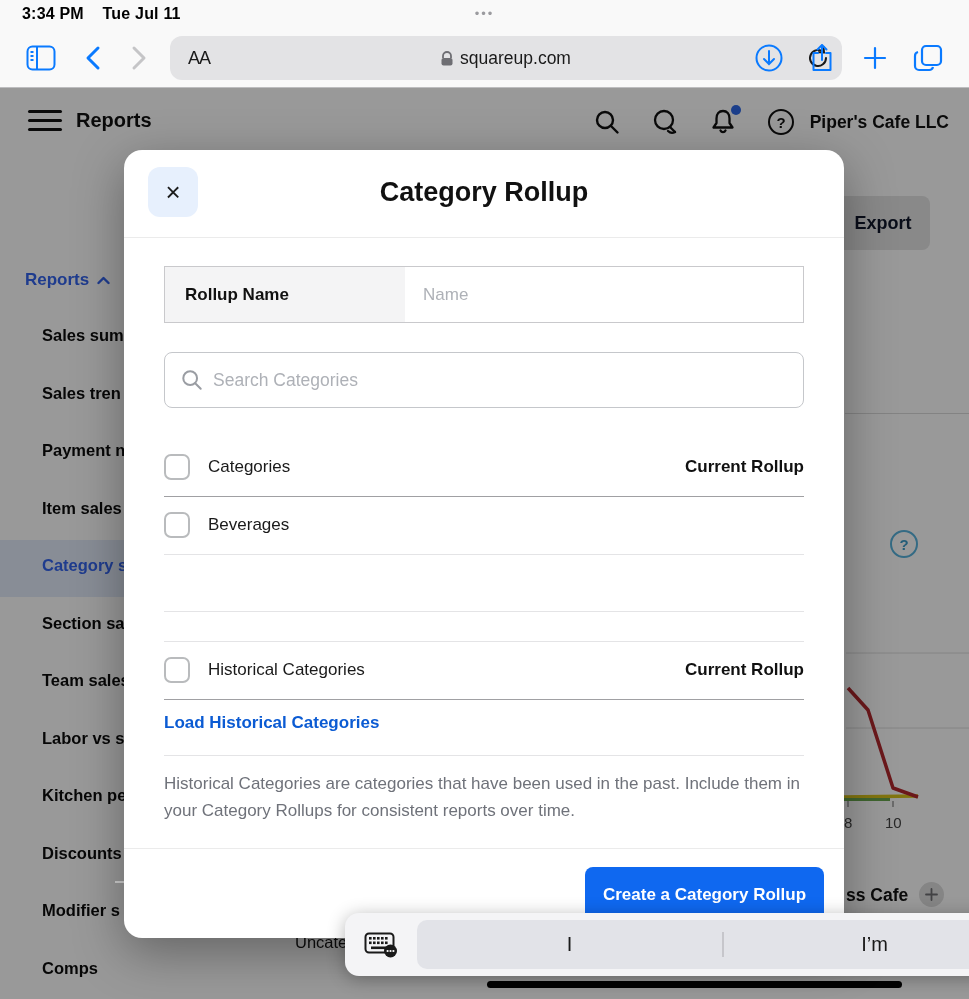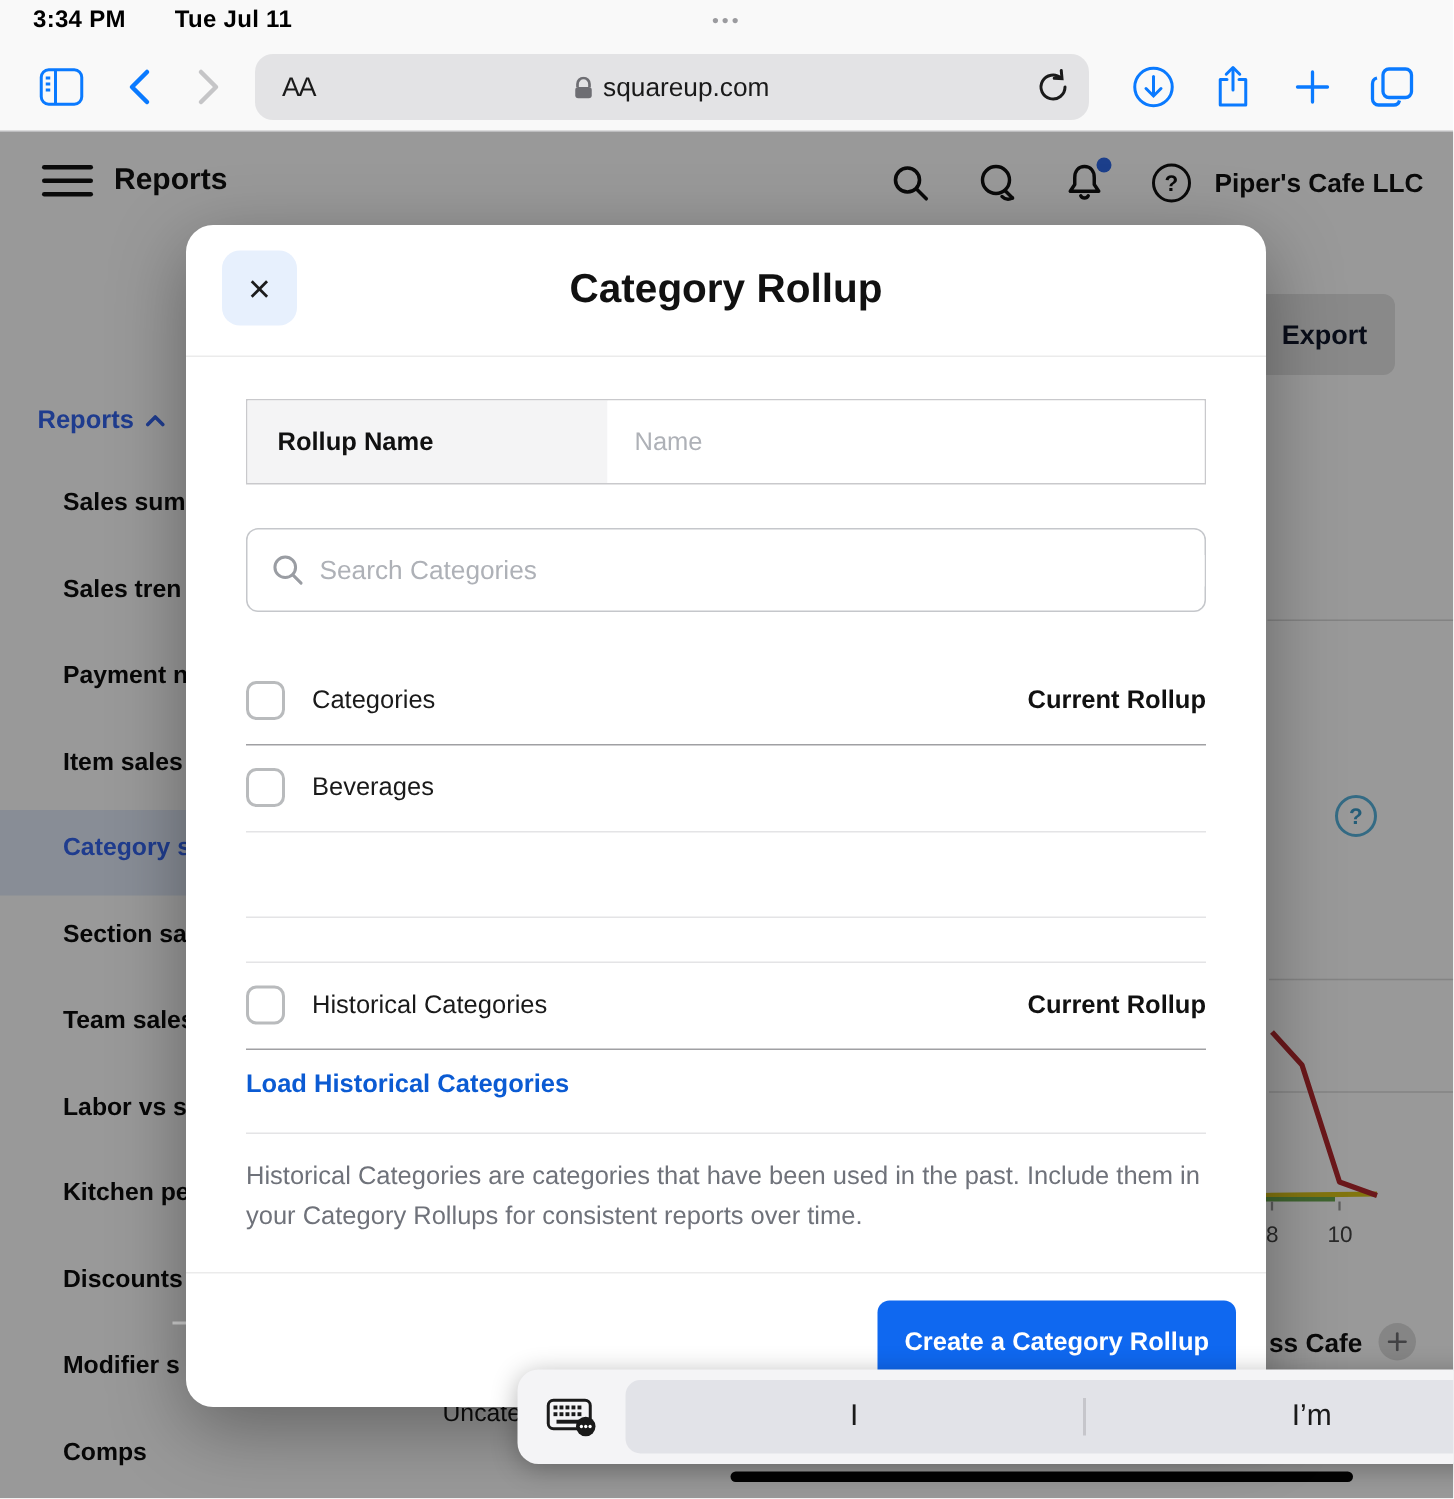--- a/index.html
+++ b/index.html
@@ -7,29 +7,29 @@
   .screen {
     position:relative; width:969px; height:999px; overflow:hidden;
     font-family:"Liberation Sans", sans-serif; background:#ffffff;
   }
   
   .statusbar {
     position:absolute; top:0; left:0; right:0; height:28px;
     background:#f9f9f9; display:flex; align-items:center;
   }
   .status-left { position:absolute; left:22px; top:5px; font-size:16px; font-weight:bold; color:#000; letter-spacing:.2px; }
-  .status-left .date { margin-left:28px; }
+  .status-left .date { margin-left:14px; }
   .status-handle { position:absolute; left:0; right:0; top:6px; text-align:center; color:#9b9b9f; font-size:13px; letter-spacing:2px; }
   .toolbar {
     position:absolute; top:28px; left:0; right:0; height:60px;
     background:#f9f9f9; border-bottom:1px solid #bdbdbf;
   }
   .tb-icon { position:absolute; top:14px; width:34px; height:32px; display:flex; align-items:center; justify-content:center; }
   .urlbar {
-    position:absolute; left:170px; top:8px; width:556px; height:44px;
+    position:absolute; left:170px; top:8px; width:672px; height:44px;
     background:#e3e3e5; border-radius:12px; display:flex; align-items:center;
   }
   .reader { position:absolute; left:18px; font-size:18px; color:#1a1a1a; letter-spacing:-1px; }
   .urltext { position:absolute; left:0; right:0; text-align:center; font-size:17.5px; color:#1a1a1a; }
   .urltext svg { vertical-align:-2px; margin-right:7px; }
   .reloadbtn { position:absolute; right:12px; top:9px; }
   
   .app { position:absolute; top:88px; left:0; right:0; bottom:0; background:#ffffff; }
   .app-header { position:absolute; top:0; left:0; right:0; height:67px; background:#ffffff; }
   .hamburger { position:absolute; left:28px; top:22px; width:34px; height:24px; }

